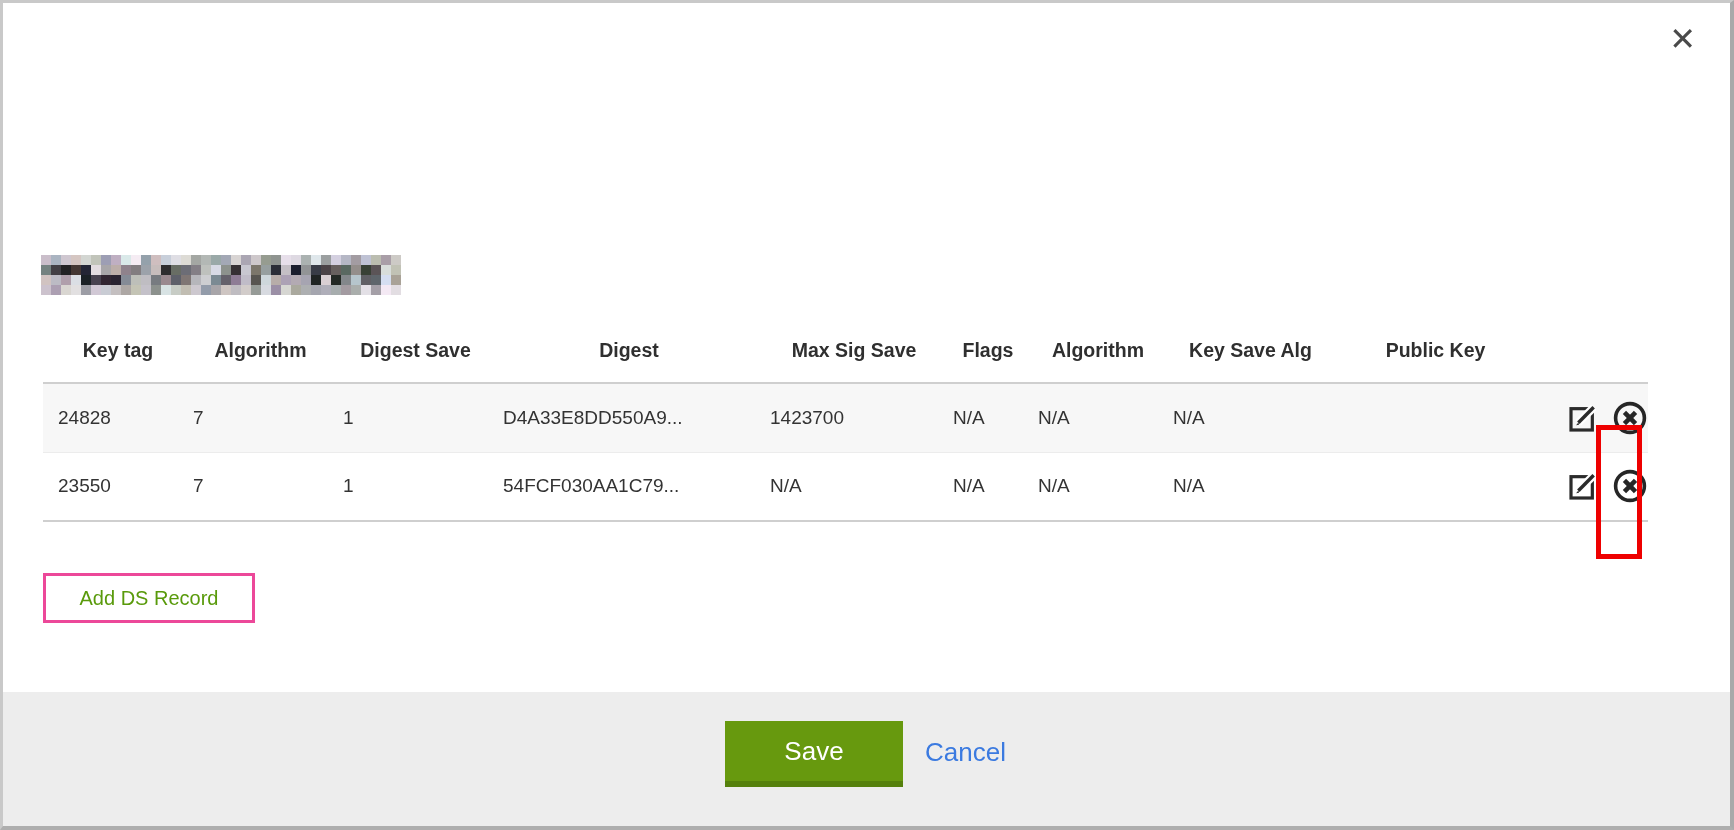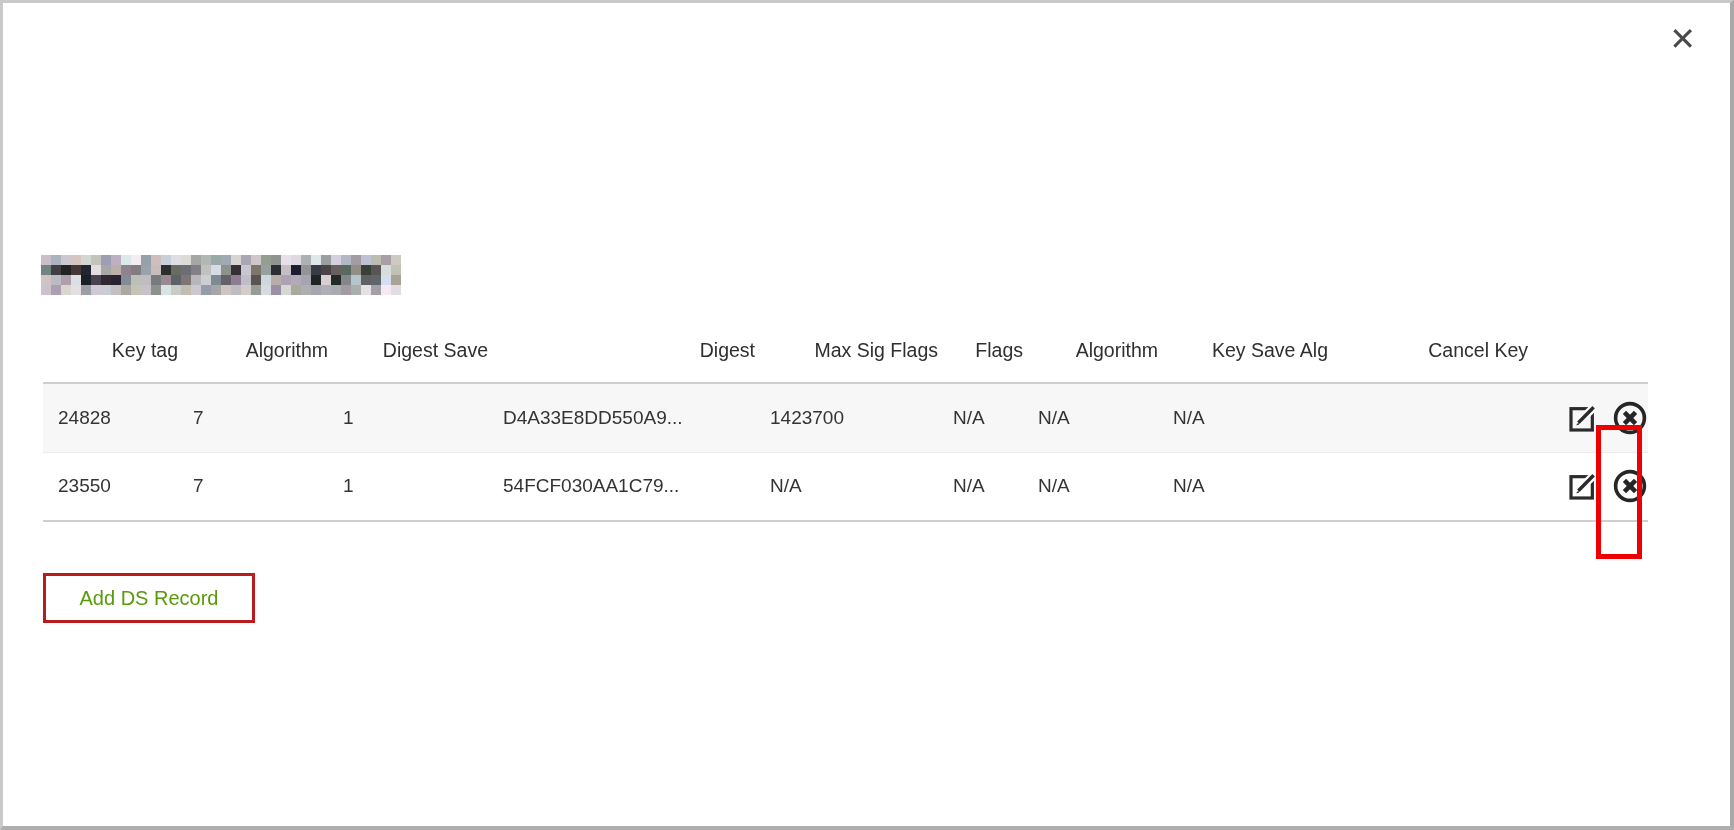--- a/index.html
+++ b/index.html
@@ -38,42 +38,42 @@
     position: absolute; top: 292px; left: 40px;
     font-size: 24px; color: #333;
   }
   .ds-table-wrap { position: absolute; top: 334px; left: 40px; }
   table.ds-table {
     border-collapse: collapse; table-layout: fixed;
     width: 1605px;
     font-size: 19px; color: #333;
   }
   table.ds-table th {
-    text-align: right; font-weight: 400; font-size: 19.5px;
+    text-align: center; font-weight: 700; font-size: 19.5px;
     height: 46px; vertical-align: top; padding: 2px 0 0 15px;
     color: #2f2f2f;
   }
   table.ds-table tbody { border-top: 2px solid #cfcfcf; border-bottom: 2px solid #cfcfcf; }
   table.ds-table td {
     height: 69px; padding: 0 0 0 15px; vertical-align: middle;
   }
   tr.row-odd  { background: #f7f7f7; border-bottom: 1px solid #ececec; }
   tr.row-even { background: #ffffff; }
   .c1{width:135px}.c2{width:150px}.c3{width:160px}.c4{width:267px}.c5{width:183px}
   .c6{width:85px}.c7{width:135px}.c8{width:170px}.c9{width:200px}.c10{width:120px}
   td.actions-cell { padding: 0 10px 0 0; }
   .actions-inner { display: flex; justify-content: flex-end; align-items: center; gap: 13px; }
   .icon-btn {
     background: none; border: none; padding: 0; cursor: pointer;
     display: inline-flex; align-items: center; justify-content: center;
   }
   .add-record-btn {
     position: absolute; top: 570px; left: 40px;
     width: 212px; height: 50px;
-    background: #ffffff; border: 3px solid #b91c1c;
+    background: #ffffff; border: 3px solid #ec4899;
     color: #599a0b; font-size: 20px;
     font-family: "Liberation Sans", sans-serif;
     cursor: pointer;
   }
   .footer {
     position: absolute; left: 0; right: 0; bottom: 0; height: 134px;
     background: #ededed;
   }
   .save-btn {
     position: absolute; left: 722px; top: 29px;
@@ -265,25 +265,25 @@
           <col class="c8">
           <col class="c9">
           <col class="c10">
       </colgroup>
       <thead>
         <tr>
           <th>Key tag</th>
           <th>Algorithm</th>
           <th>Digest Save</th>
           <th>Digest</th>
-          <th>Max Sig Flags</th>
+          <th>Max Sig Save</th>
           <th>Flags</th>
           <th>Algorithm</th>
           <th>Key Save Alg</th>
-          <th>Cancel Key</th>
+          <th>Public Key</th>
           <th></th>
         </tr>
       </thead>
       <tbody>
         <tr class="row-odd">
           <td>24828</td>
           <td>7</td>
           <td>1</td>
           <td>D4A33E8DD550A9...</td>
           <td>1423700</td>
@@ -340,16 +340,20 @@
               </button>
             </div>
           </td>
         </tr>
       </tbody>
     </table>
   </div>
 
   <button class="add-record-btn">Add DS Record</button>
 
+  <div class="footer">
+    <button class="save-btn">Save</button>
+    <a class="cancel-link">Cancel</a>
+  </div>
 
   <div class="highlight-box"></div>
 
 </div>
 
 </body></html>

